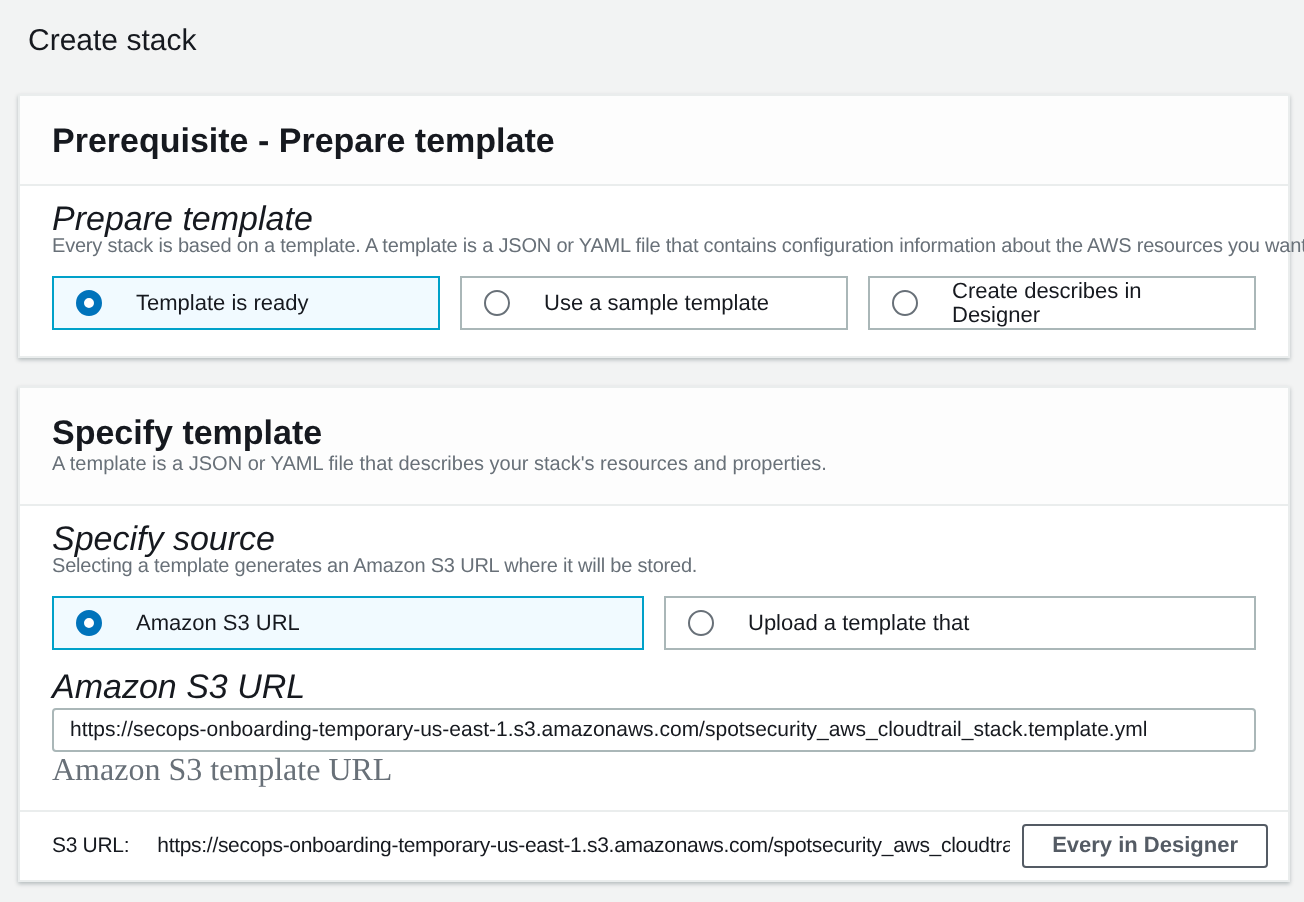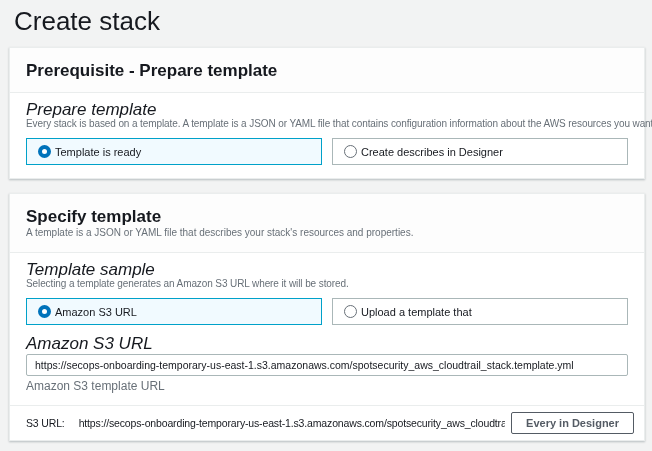--- a/index.html
+++ b/index.html
@@ -6,21 +6,21 @@
   html, body { margin: 0; padding: 0; }
   body {
     width: 652px; height: 451px;
     background: #f2f3f3;
     font-family: "Liberation Sans", sans-serif;
     color: #16191f;
     overflow: hidden;
     font-size: 11px;
   }
   .page-title {
-    font-size: 26px; font-weight: 400;
+    font-size: 15px; font-weight: 400;
     margin: 9px 0 0 14px; line-height: 24px;
   }
   .card {
     background: #ffffff;
     margin: 0 7px 0 9px;
     border: 1px solid #eaeded;
     box-shadow: 0 1px 2px rgba(0,28,36,0.25);
   }
   .card-1 { margin-top: 14px; }
   .card-2 { margin-top: 14px; }
@@ -41,39 +41,39 @@
     font-size: 10px; color: #687078; line-height: 12px;
     margin: 1px 0 8px; white-space: nowrap; letter-spacing: -0.1px;
   }
   .tile-row { display: flex; gap: 10px; }
   .tile {
     flex: 1 1 0;
     border: 1px solid #aab7b8;
     background: #fff;
     height: 27px;
     display: flex; align-items: center;
-    padding: 0 11px; gap: 4px;
+    padding: 0 11px; gap: 17px;
     font-size: 11px;
     cursor: pointer;
   }
   .tile.selected { background: #f1faff; border-color: #00a1c9; }
   .radio {
     width: 13px; height: 13px; border-radius: 50%;
     border: 1px solid #687078; background: #fff; flex: 0 0 auto;
   }
   .radio.checked { border: 4px solid #0073bb; }
   .mt12 { margin-top: 12px; }
   .text-input {
     width: 100%; height: 22px;
     border: 1px solid #aab7b8; border-radius: 2px;
     font-family: inherit; font-size: 10.5px; color: #16191f;
     padding: 0 8px; margin-top: 3px;
     background: #fff;
   }
-  .helper-text { font-size: 12px; color: #687078; margin-top: 4px; line-height: 12px; }
+  .helper-text { font-size: 16px; color: #687078; margin-top: 4px; line-height: 12px; font-family: Liberation Serif, serif; }
   .s3-row {
     border-top: 1px solid #eaeded;
     padding: 6px 10px 6px 16px;
     display: flex; align-items: center; gap: 6px;
     min-height: 32px;
   }
   .s3-text {
     flex: 1 1 auto; font-size: 10.5px; letter-spacing: -0.15px;
     white-space: nowrap; overflow: hidden;
   }
@@ -102,33 +102,37 @@
   <div class="card-body">
     <p class="field-label">Prepare template</p>
     <p class="field-desc">Every stack is based on a template. A template is a JSON or YAML file that contains configuration information about the AWS resources you want to include in the stack.</p>
     <div class="tile-row">
       <div class="tile selected">
         <span class="radio checked"></span>
         <span>Template is ready</span>
       </div>
       <div class="tile">
         <span class="radio"></span>
+        <span>Use a sample template</span>
+      </div>
+      <div class="tile">
+        <span class="radio"></span>
         <span>Create describes in Designer</span>
       </div>
     </div>
   </div>
 </div>
 
 <div class="card card-2">
   <div class="card-header">
     <h2>Specify template</h2>
     <p class="card-subtitle">A template is a JSON or YAML file that describes your stack's resources and properties.</p>
   </div>
   <div class="card-body">
-    <p class="field-label">Template sample</p>
+    <p class="field-label">Specify source</p>
     <p class="field-desc">Selecting a template generates an Amazon S3 URL where it will be stored.</p>
     <div class="tile-row">
       <div class="tile selected">
         <span class="radio checked"></span>
         <span>Amazon S3 URL</span>
       </div>
       <div class="tile">
         <span class="radio"></span>
         <span>Upload a template that</span>
       </div>

